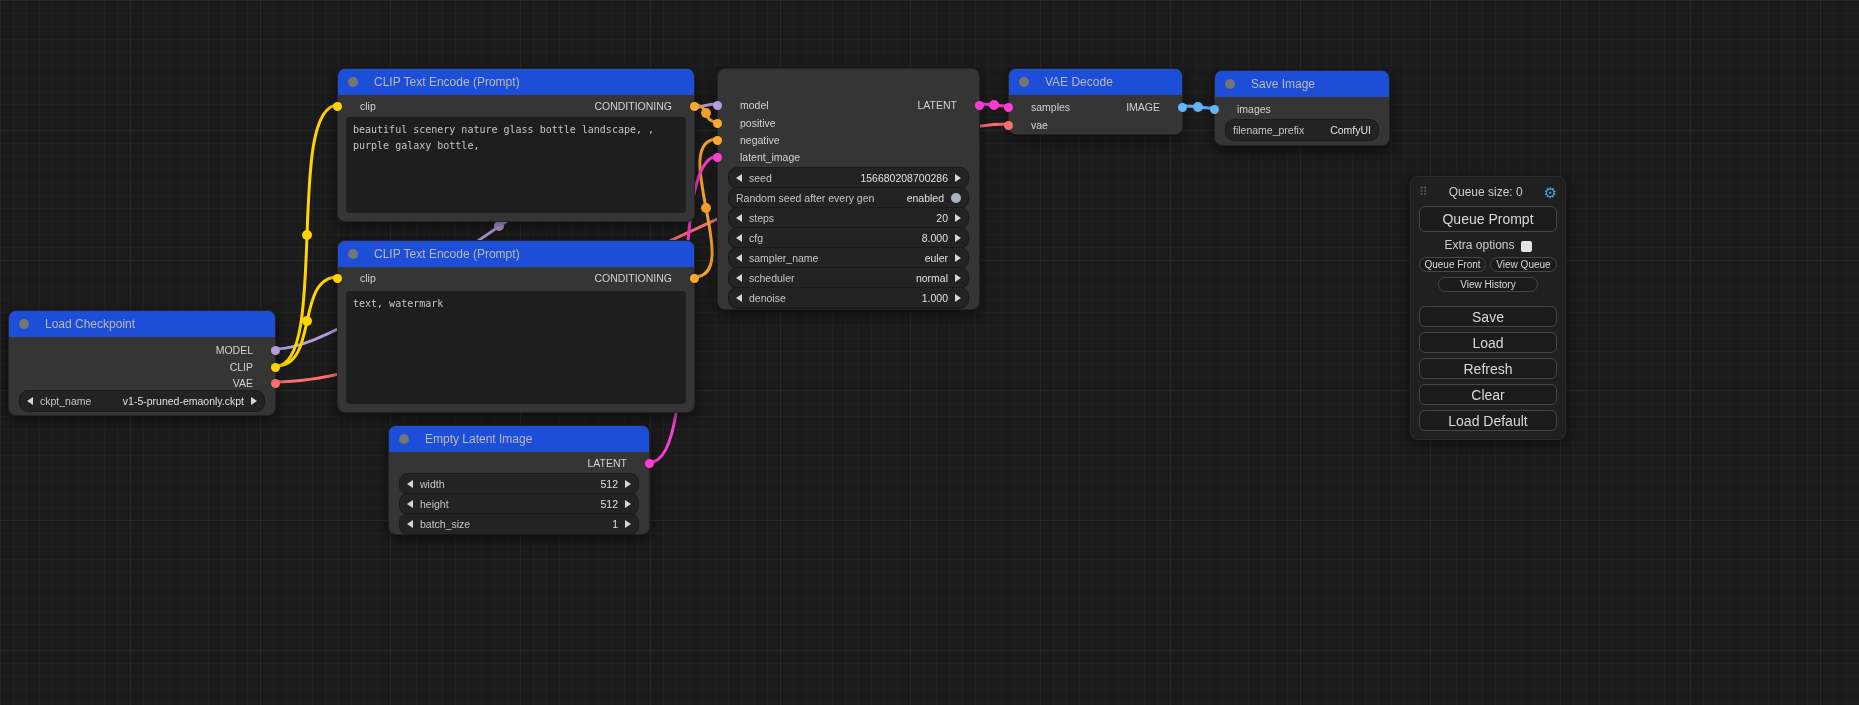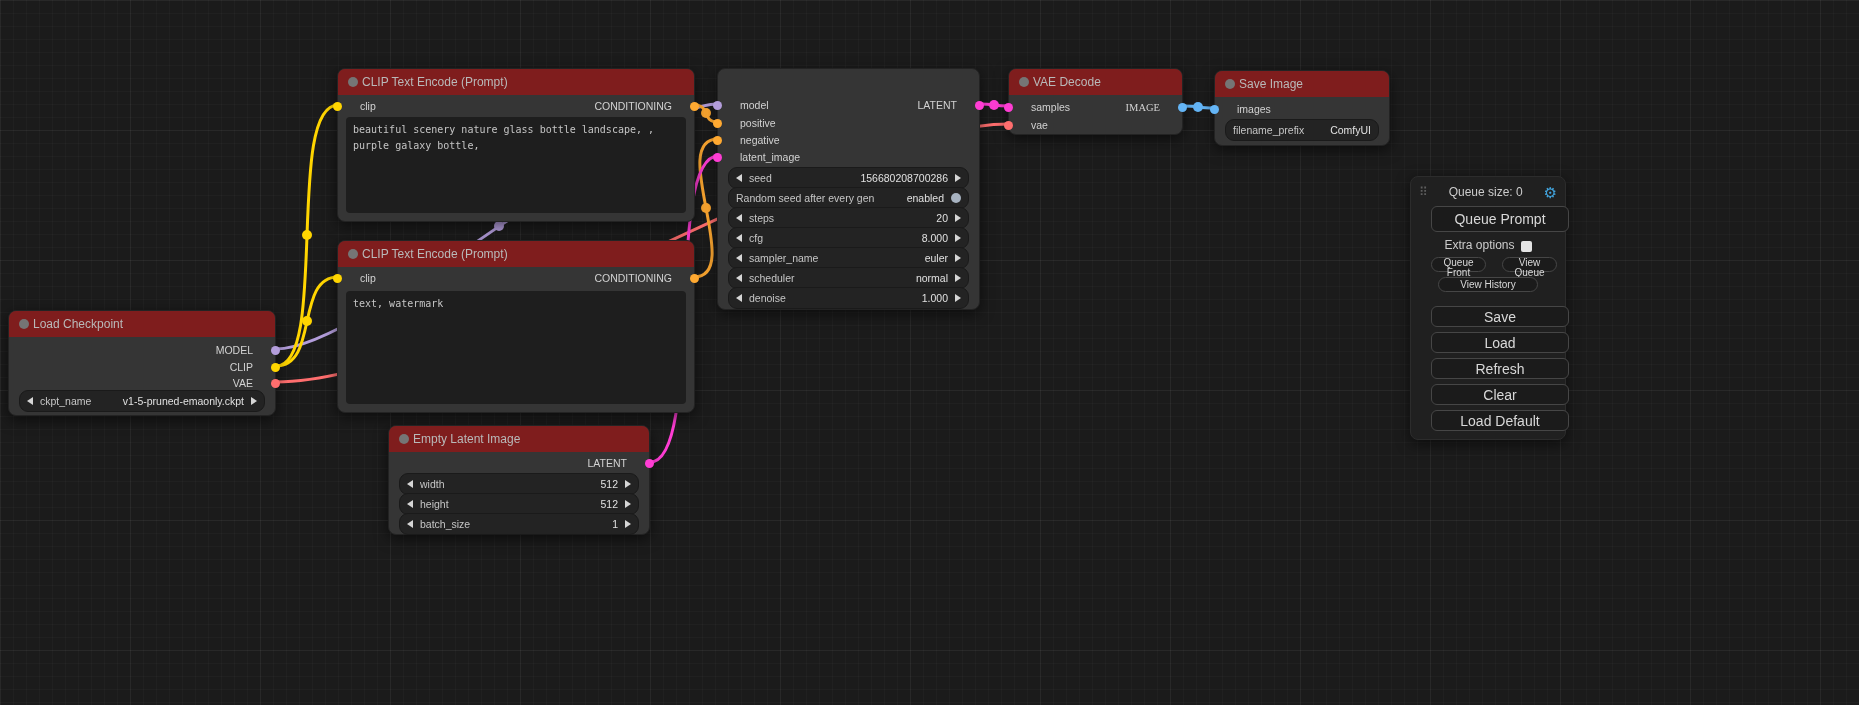--- a/index.html
+++ b/index.html
@@ -22,22 +22,22 @@
   #wires{position:absolute;left:0;top:0;}
   #wires path{fill:none;stroke-width:3;stroke-linecap:round;}
 
   
   .node{
     position:absolute;background:#353535;border:1px solid #232323;border-radius:8px;
     box-shadow:0 4px 14px rgba(0,0,0,.55);box-sizing:border-box;
   }
   .ntitle{
     position:absolute;top:0;left:0;right:0;height:26px;
-    background:#7f1d1d;border-radius:7px 7px 0 0;
-    display:flex;align-items:center;gap:4px;padding:0 10px;
+    background:#1d4ed8;border-radius:7px 7px 0 0;
+    display:flex;align-items:center;gap:16px;padding:0 10px;
     font-size:12px;color:#b9b9b9;box-sizing:border-box;
   }
   .tdot{width:10px;height:10px;border-radius:50%;background:#757575;flex:0 0 auto;}
   .slot{
     position:absolute;display:flex;align-items:center;gap:18px;height:14px;
     font-size:10.5px;color:#d2d2d2;white-space:nowrap;
   }
   .slot.in{left:-5px;}
   .slot.out{right:-5px;flex-direction:row-reverse;}
   .dot{width:9px;height:9px;border-radius:50%;background:#888;flex:0 0 auto;}
@@ -64,21 +64,21 @@
     box-shadow:0 4px 14px rgba(0,0,0,.55);
     padding:6px 8px 8px 8px;box-sizing:border-box;
     display:flex;flex-direction:column;gap:5px;
   }
   .qhead{display:flex;align-items:center;justify-content:space-between;height:18px;}
   .qdrag{color:#5e5e5e;font-size:12px;cursor:grab;}
   .qsize{color:#cccccc;font-size:12px;}
   .qgear{font-size:15px;line-height:1;cursor:pointer;}
   .qbtn{
     background:#1b1b1b;border:1px solid #464646;border-radius:6px;color:#d8d8d8;
-    font-family:"Liberation Sans",sans-serif;cursor:pointer;box-sizing:border-box;margin-left:12px;
+    font-family:"Liberation Sans",sans-serif;cursor:pointer;box-sizing:border-box;
   }
   .qbtn.big{height:26px;font-size:14px;width:100%;}
   .qbtn.med{height:21px;font-size:14px;width:100%;}
   .qbtn.small{height:15px;font-size:10px;border-radius:8px;padding:0 4px;line-height:1;}
   .qextra{display:flex;align-items:flex-end;justify-content:center;gap:6px;color:#cccccc;font-size:12px;height:15px;}
   .qcheck{width:11px;height:11px;background:#e3e3e3;border-radius:2px;display:inline-block;cursor:pointer;}
   .qrow{display:flex;gap:4px;}
   .qrow .qbtn{flex:1;}
   .qbtn.center{width:72%;margin:0 auto;}
   .gap-top{margin-top:9px;}
@@ -267,21 +267,21 @@
       <span>VAE Decode</span>
     </div>
     <div class="slot in" style="top:31px;">
       <span class="dot" style="background: rgb(255, 61, 212);"></span>
       <span>samples</span>
     </div>
     <div class="slot in" style="top:49px;">
       <span class="dot" style="background: rgb(255, 110, 110);"></span>
       <span>vae</span>
     </div>
-    <div class="slot out" style="top:31px;font-family:Liberation Serif, serif;">
+    <div class="slot out" style="top:31px;">
       <span class="dot" style="background: rgb(100, 181, 246);"></span>
       <span>IMAGE</span>
     </div>
   </div>
 
   <div class="node" style="left:1214px;top:70px;width:176px;height:76px;">
     <div class="ntitle">
       <span class="tdot"></span>
       <span>Save Image</span>
     </div>

